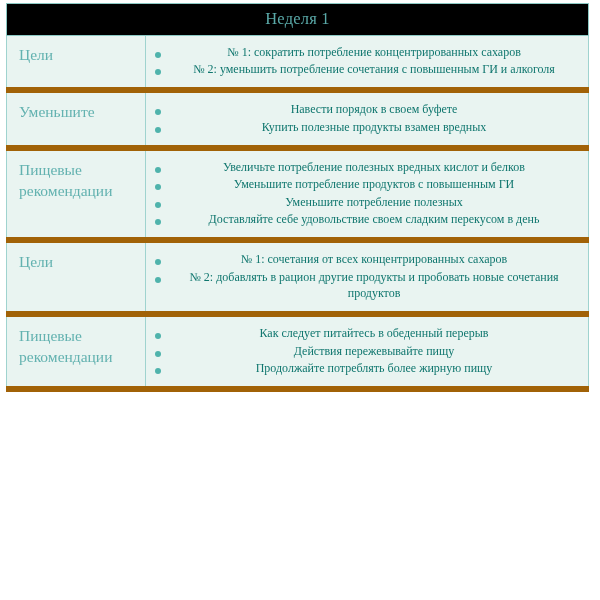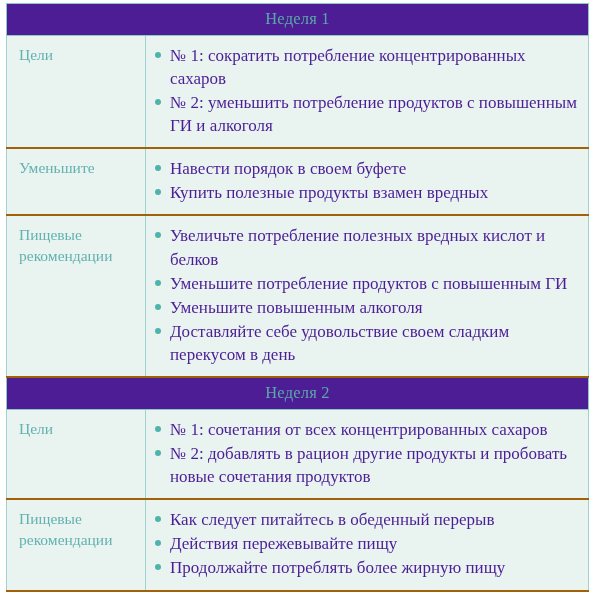--- a/index.html
+++ b/index.html
@@ -22,39 +22,39 @@
     width: 582px;
     border-collapse: collapse;
     table-layout: fixed;
     background: #e9f4f1;
   }
 
   .plan-table col.label-col { width: 139px; }
   .plan-table col.content-col { width: 443px; }
 
   tr.section-header td {
-    background: #4c1d95;
+    background: #000000;
     border-top: 1px solid #8cc9c4;
     border-bottom: 1px solid #8cc9c4;
     border-left: 1px solid #8cc9c4;
     border-right: 1px solid #8cc9c4;
     text-align: center;
     padding: 5px 0 6px 0;
   }
   .section-header-text {
     color: #5aa9a8;
     font-size: 16.5px;
     letter-spacing: 0.2px;
     line-height: 1.2;
   }
 
   tr.data-row > td {
     border-left: 1px solid #9fd3cf;
     border-right: 1px solid #9fd3cf;
-    border-bottom: 2px solid #a16207;
+    border-bottom: 6px solid #a16207;
     background: #e9f4f1;
     vertical-align: top;
   }
   tr.data-row > td.label-cell {
     padding: 9px 8px 10px 12px;
     border-right: 1px solid #9fd3cf;
   }
   tr.data-row > td.content-cell {
     padding: 8px 10px 9px 0px;
     border-left: none;
@@ -69,23 +69,24 @@
 
   ul.bullets {
     list-style: none;
     margin: 0;
     padding: 0;
   }
   ul.bullets > li {
     position: relative;
     padding-left: 24px;
     margin: 0 0 1px 0;
-    color: #4c1d95;
-    font-size: 17px;
+    color: #0f766e;
+    font-size: 12px;
     line-height: 1.36;
+    text-align: center;
   }
   ul.bullets > li::before {
     content: "";
     position: absolute;
     left: 9px;
     top: 8px;
     width: 6px;
     height: 6px;
     border-radius: 50%;
     background: #4fb3ac;
@@ -111,21 +112,21 @@
     <tr class="data-row">
       <td class="label-cell">
         <span class="row-label">Цели</span>
       </td>
       <td class="content-cell">
         <ul class="bullets">
           <li>
             <span class="li-text">№ 1: сократить потребление концентрированных сахаров</span>
           </li>
           <li>
-            <span class="li-text">№ 2: уменьшить потребление продуктов с повышенным ГИ и алкоголя</span>
+            <span class="li-text">№ 2: уменьшить потребление сочетания с повышенным ГИ и алкоголя</span>
           </li>
         </ul>
       </td>
     </tr>
 
     <tr class="data-row">
       <td class="label-cell">
         <span class="row-label">Уменьшите</span>
       </td>
       <td class="content-cell">
@@ -146,34 +147,29 @@
       </td>
       <td class="content-cell">
         <ul class="bullets">
           <li>
             <span class="li-text">Увеличьте потребление полезных вредных кислот и белков</span>
           </li>
           <li>
             <span class="li-text">Уменьшите потребление продуктов с повышенным ГИ</span>
           </li>
           <li>
-            <span class="li-text">Уменьшите повышенным алкоголя</span>
+            <span class="li-text">Уменьшите потребление полезных</span>
           </li>
           <li>
             <span class="li-text">Доставляйте себе удовольствие своем сладким перекусом в день</span>
           </li>
         </ul>
       </td>
     </tr>
 
-    <tr class="section-header">
-      <td colspan="2">
-        <span class="section-header-text">Неделя 2</span>
-      </td>
-    </tr>
 
     <tr class="data-row">
       <td class="label-cell">
         <span class="row-label">Цели</span>
       </td>
       <td class="content-cell">
         <ul class="bullets">
           <li>
             <span class="li-text">№ 1: сочетания от всех концентрированных сахаров</span>
           </li>

